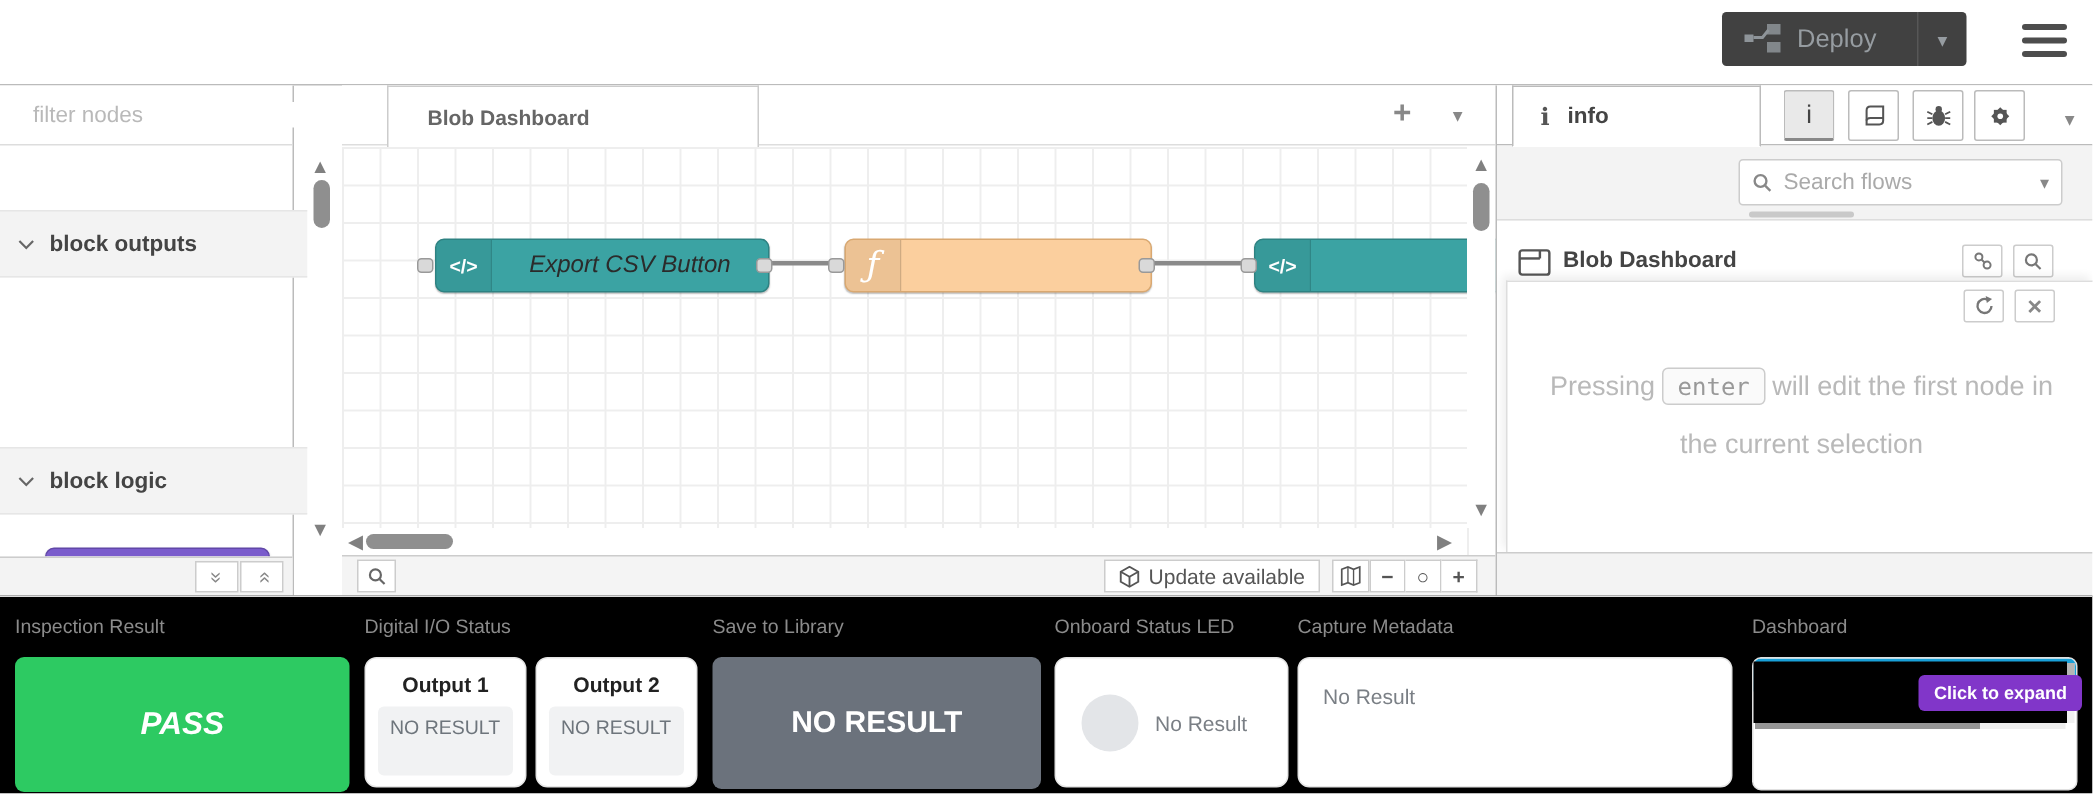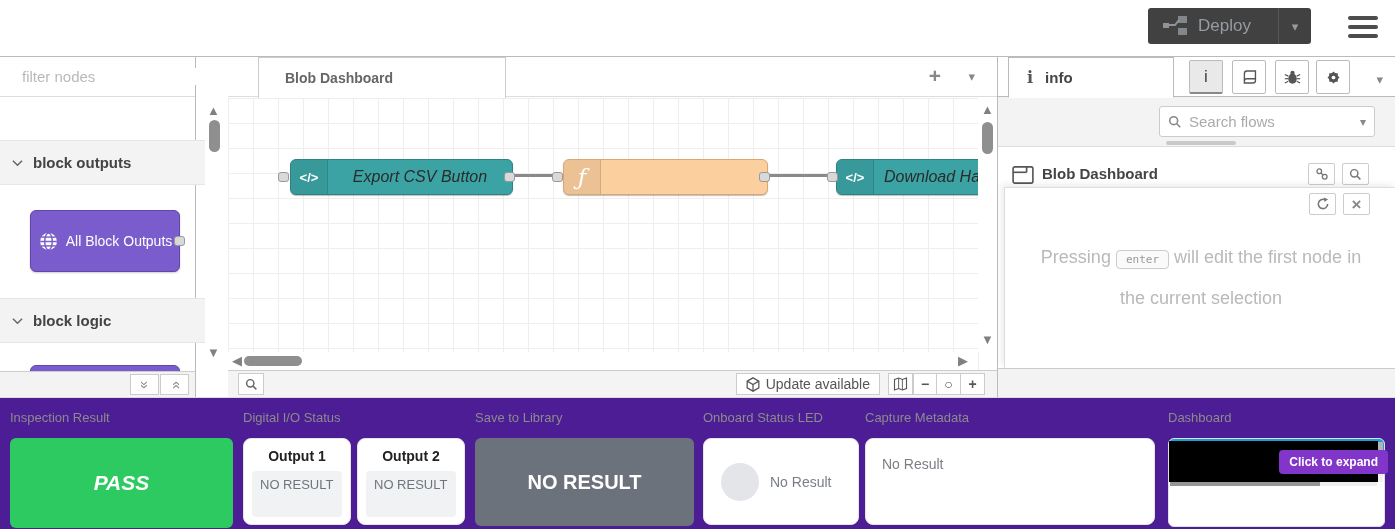--- a/index.html
+++ b/index.html
@@ -73,25 +73,25 @@
   .sb-search-row { position:absolute; left:0; top:40px; width:100%; height:50px; background:#f3f3f3; border-bottom:1px solid #ddd; }
   .sb-search-box { position:absolute; left:161px; top:9px; width:216px; height:31px; background:#fff; border:1px solid #ccc; border-radius:3px; display:flex; align-items:center; padding:0 8px; gap:7px; }
   .sb-search-box input { border:none; outline:none; flex:1; font-size:15px; color:#555; min-width:0; font-family:"Liberation Sans",sans-serif; }
   .sb-search-box input::placeholder { color:#aaa; }
   .sb-handle { position:absolute; left:168px; top:84px; width:70px; height:4px; background:#c9c9c9; border-radius:2px; cursor:row-resize; }
   .flow-row { position:absolute; left:0; top:102px; width:100%; height:34px; }
   .flow-row .fr-label { position:absolute; left:44px; top:6px; font-weight:bold; font-size:15px; color:#444; }
   .mini-btn { position:absolute; width:27px; height:22px; background:#fff; border:1px solid #ccc; border-radius:2px; display:flex; align-items:center; justify-content:center; cursor:pointer; color:#777; }
   .overlay { position:absolute; left:6px; top:130px; width:392px; height:181px; background:#fff; border-top:1px solid #ddd; border-left:1px solid #ddd; box-shadow:-3px -3px 6px rgba(0,0,0,.07); }
   .hint { position:absolute; left:21px; top:50px; width:350px; text-align:center; font-size:18px; color:#b9b9b9; line-height:39px; }
-  .keycap { font-family:"DejaVu Sans Mono",monospace; font-size:11px; color:#999; background:#fafafa; border:1px solid #ccc; border-radius:4px; padding:2px 9px; }
+  .keycap { font-family:"DejaVu Sans Mono",monospace; font-size:16px; color:#999; background:#fafafa; border:1px solid #ccc; border-radius:4px; padding:2px 9px; }
   .sb-footer { position:absolute; left:0; top:311px; width:100%; height:29px; background:#f3f3f3; border-top:1px solid #ccc; }
 
   
-  .dashboard { position:absolute; left:0; top:397px; width:1395px; height:132px; background:#4c1d95; border-top:1px solid #dcdcdc; }
+  .dashboard { position:absolute; left:0; top:397px; width:1395px; height:132px; background:#000000; border-top:1px solid #dcdcdc; }
   .dw-title { position:absolute; top:12px; font-size:13px; color:#8b8b8b; }
   .status-block { position:absolute; top:40px; border-radius:6px; display:flex; align-items:center; justify-content:center; color:#fff; font-weight:bold; font-size:21px; }
   .io-card { position:absolute; top:40px; width:108px; height:87px; background:#fff; border:1px solid #e5e5e5; border-radius:8px; box-shadow:0 1px 2px rgba(0,0,0,.04); }
   .io-card .io-name { text-align:center; font-weight:bold; font-size:14px; color:#222; margin-top:9px; }
   .io-card .io-box { margin:7px 8px 0 8px; height:46px; background:#f1f2f3; border-radius:4px; padding:5px 8px; font-size:13px; color:#6e757c; line-height:1.45; }
   .plain-card { position:absolute; top:40px; height:87px; background:#fff; border:1px solid #e5e5e5; border-radius:8px; box-shadow:0 1px 2px rgba(0,0,0,.04); }
   .led-circle { position:absolute; left:17px; top:24px; width:38px; height:38px; border-radius:50%; background:#e3e5e8; }
   .muted-text { font-size:14px; color:#7a7f85; }
   .dash-card { position:absolute; left:1168px; top:40px; width:217px; height:89px; background:#fff; border:1px solid #e0e0e0; border-radius:6px; overflow:hidden; }
   .dash-head { height:22px; background:#18a0d8; color:#fff; font-weight:bold; font-size:10px; display:flex; align-items:center; padding-left:14px; }
@@ -136,35 +136,20 @@
         </svg>
       <input type="text" placeholder="filter nodes" style="">
     </div>
     <div class="palette-content">
       <div class="pal-cat" style="position:absolute; left:0; top:43px; width:205px;">
         <svg width="11" height="8" viewBox="0 0 12 8">
             <polyline points="1,1.5 6,6.5 11,1.5" fill="none" stroke="#666" stroke-width="1.6"></polyline>
           </svg>
         <span class="cat-label">block outputs</span>
       </div>
-      <div class="pal-node" style="top:113px;">
-        <span class="pn-icon">
-          <svg width="21" height="21" viewBox="0 0 20 20">
-              <circle cx="10" cy="10" r="8" fill="#fff"></circle>
-              <g stroke="#7a5ccc" stroke-width="1.4" fill="none">
-                <ellipse cx="10" cy="10" rx="3.6" ry="8"></ellipse>
-                <line x1="2" y1="10" x2="18" y2="10"></line>
-                <line x1="3" y1="5.8" x2="17" y2="5.8"></line>
-                <line x1="3" y1="14.2" x2="17" y2="14.2"></line>
-              </g>
-            </svg>
-        </span>
-        <span class="pn-label">All Block Outputs</span>
-        <span class="port" style="right:-6px; top:25px;"></span>
-      </div>
       <div class="pal-cat" style="position:absolute; left:0; top:201px; width:205px;">
         <svg width="11" height="8" viewBox="0 0 12 8">
             <polyline points="1,1.5 6,6.5 11,1.5" fill="none" stroke="#666" stroke-width="1.6"></polyline>
           </svg>
         <span class="cat-label">block logic</span>
       </div>
       <div class="pal-node" style="top:268px;">
         
         
         
@@ -206,21 +191,20 @@
       <span class="port" style="left:276px; top:74px;"></span>
 
       <div class="flow-node" style="left:335px; top:61px; width:205px; background:#fbcf9e; border:1px solid #d9a871;">
         <span class="fn-icon" style="font-family:'DejaVu Serif',serif; font-style:italic; font-size:23px;">ƒ</span>
       </div>
       <span class="port" style="left:324px; top:74px;"></span>
       <span class="port" style="left:531px; top:74px;"></span>
 
       <div class="flow-node" style="left:608px; top:61px; width:175px; background:#3ba3a3; border:1px solid #2e8282; border-radius:6px 0 0 6px;">
         <span class="fn-icon" style="font-weight:bold; font-size:13px;">&lt;/&gt;</span>
-        <span class="fn-label" style="justify-content:flex-start;">Download Ha</span>
       </div>
       <span class="port" style="left:599px; top:74px;"></span>
 
       <div class="v-scroll">
         <span class="scroll-arrow" style="left:3px; top:4px;">▲</span>
         <span class="scroll-thumb-v"></span>
         <span class="scroll-arrow" style="left:3px; top:234px;">▼</span>
       </div>
       <div class="h-scroll">
         <span class="scroll-arrow" style="left:4px; top:1px;">◀</span>

